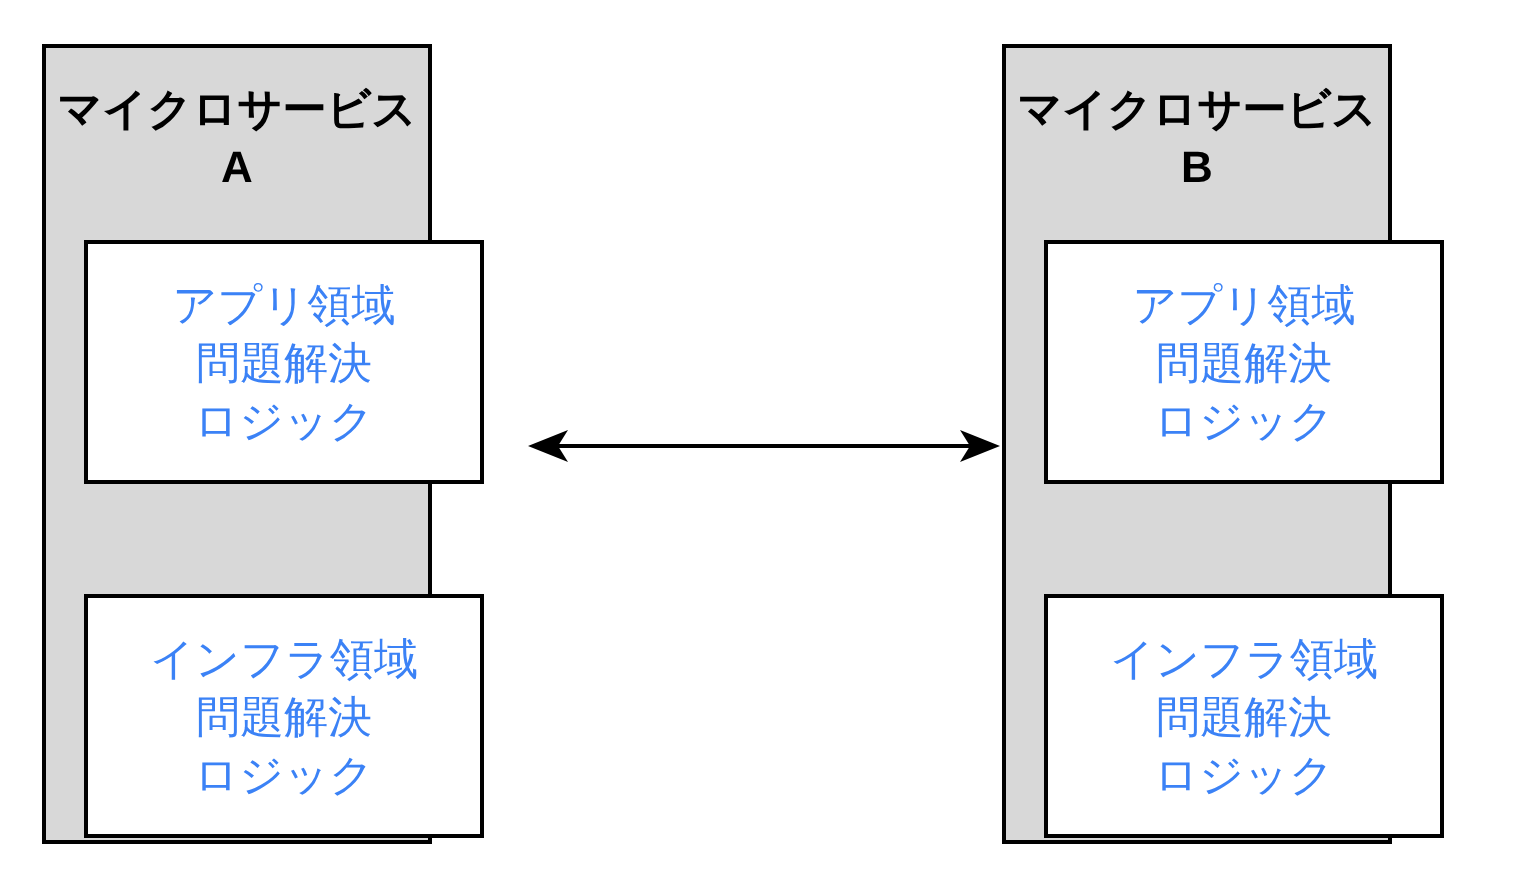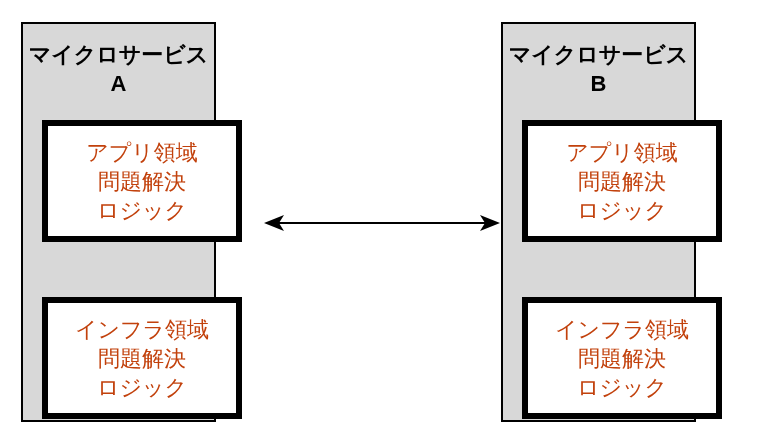--- a/index.html
+++ b/index.html
@@ -37,29 +37,29 @@
     line-height: 29px;
     color: #000000;
   }
   .logic-block {
     position: absolute;
     left: 19px;
     width: 200px;
     height: 122px;
     box-sizing: border-box;
     background: #ffffff;
-    border: 6px solid #000000;
+    border: 2px solid #000000;
     display: flex;
     flex-direction: column;
     align-items: center;
     justify-content: center;
     text-align: center;
     font-size: 22px;
     line-height: 29px;
-    color: #c2410c;
+    color: #3b82f6;
   }
   .logic-block.upper { top: 96px; }
   .logic-block.lower { top: 237px; margin-top: 36px; }
   .connector {
     position: absolute;
     left: 263px;
     top: 206px;
     width: 238px;
     height: 34px;
   }

